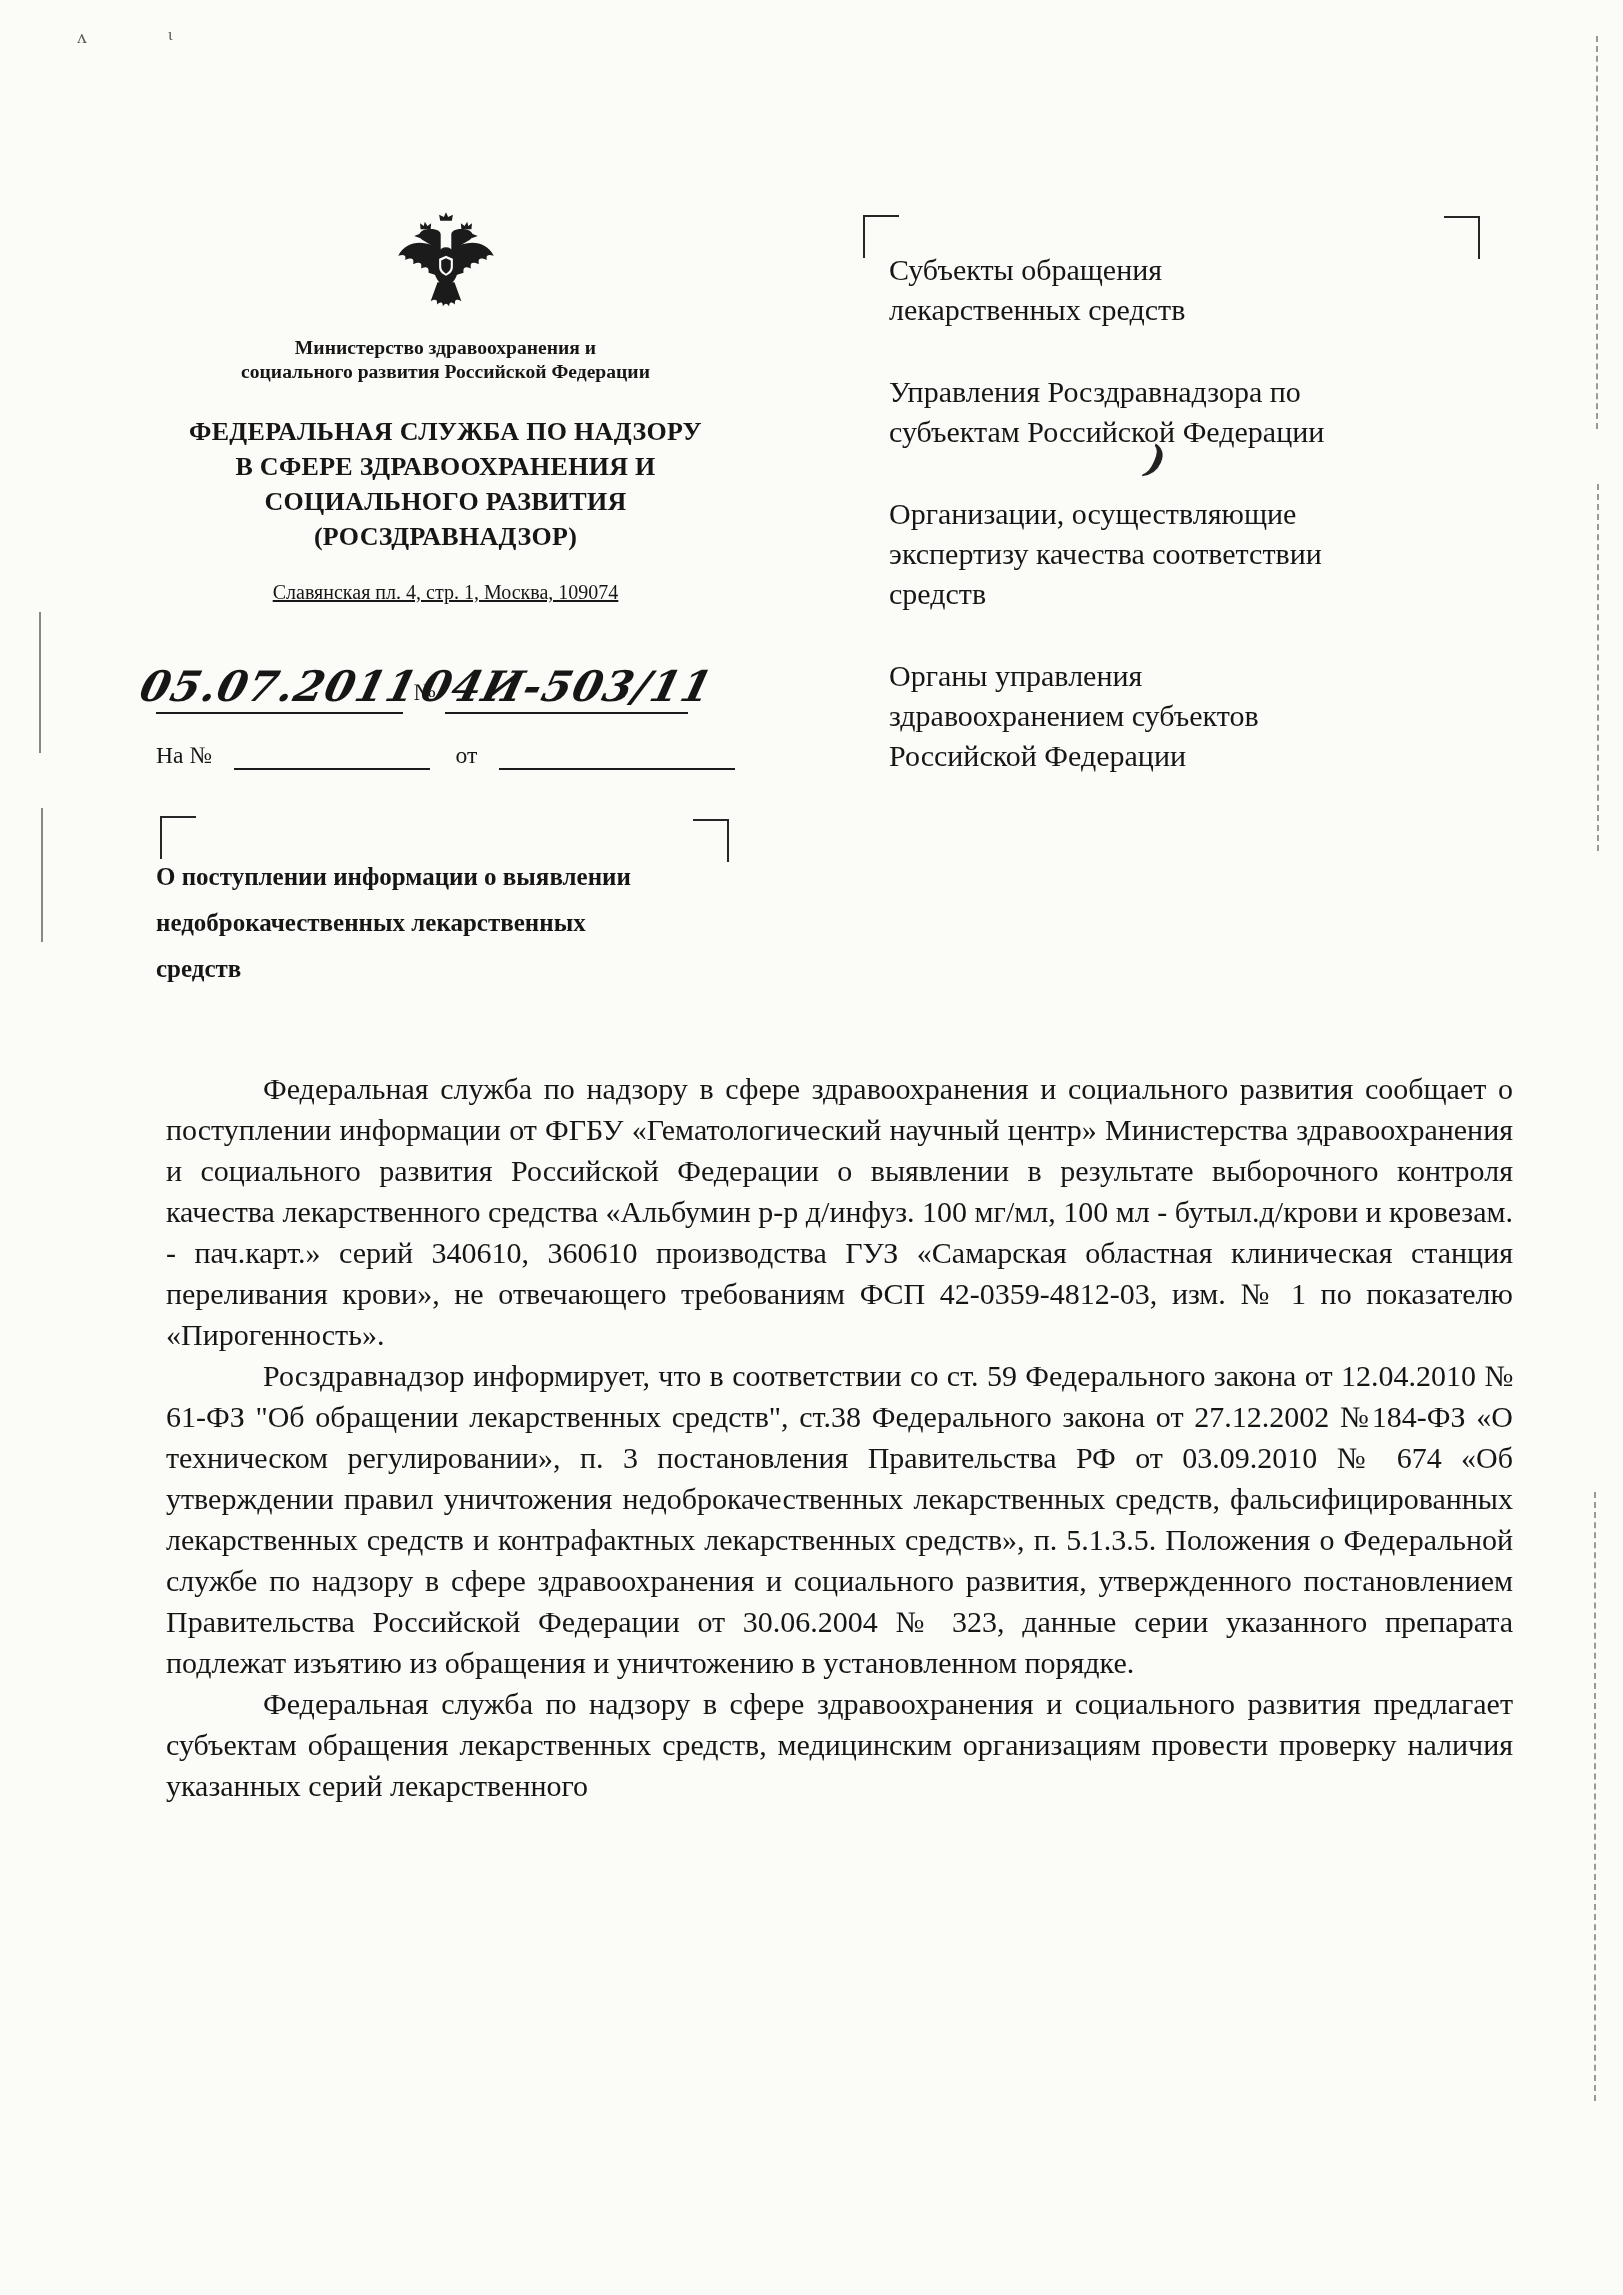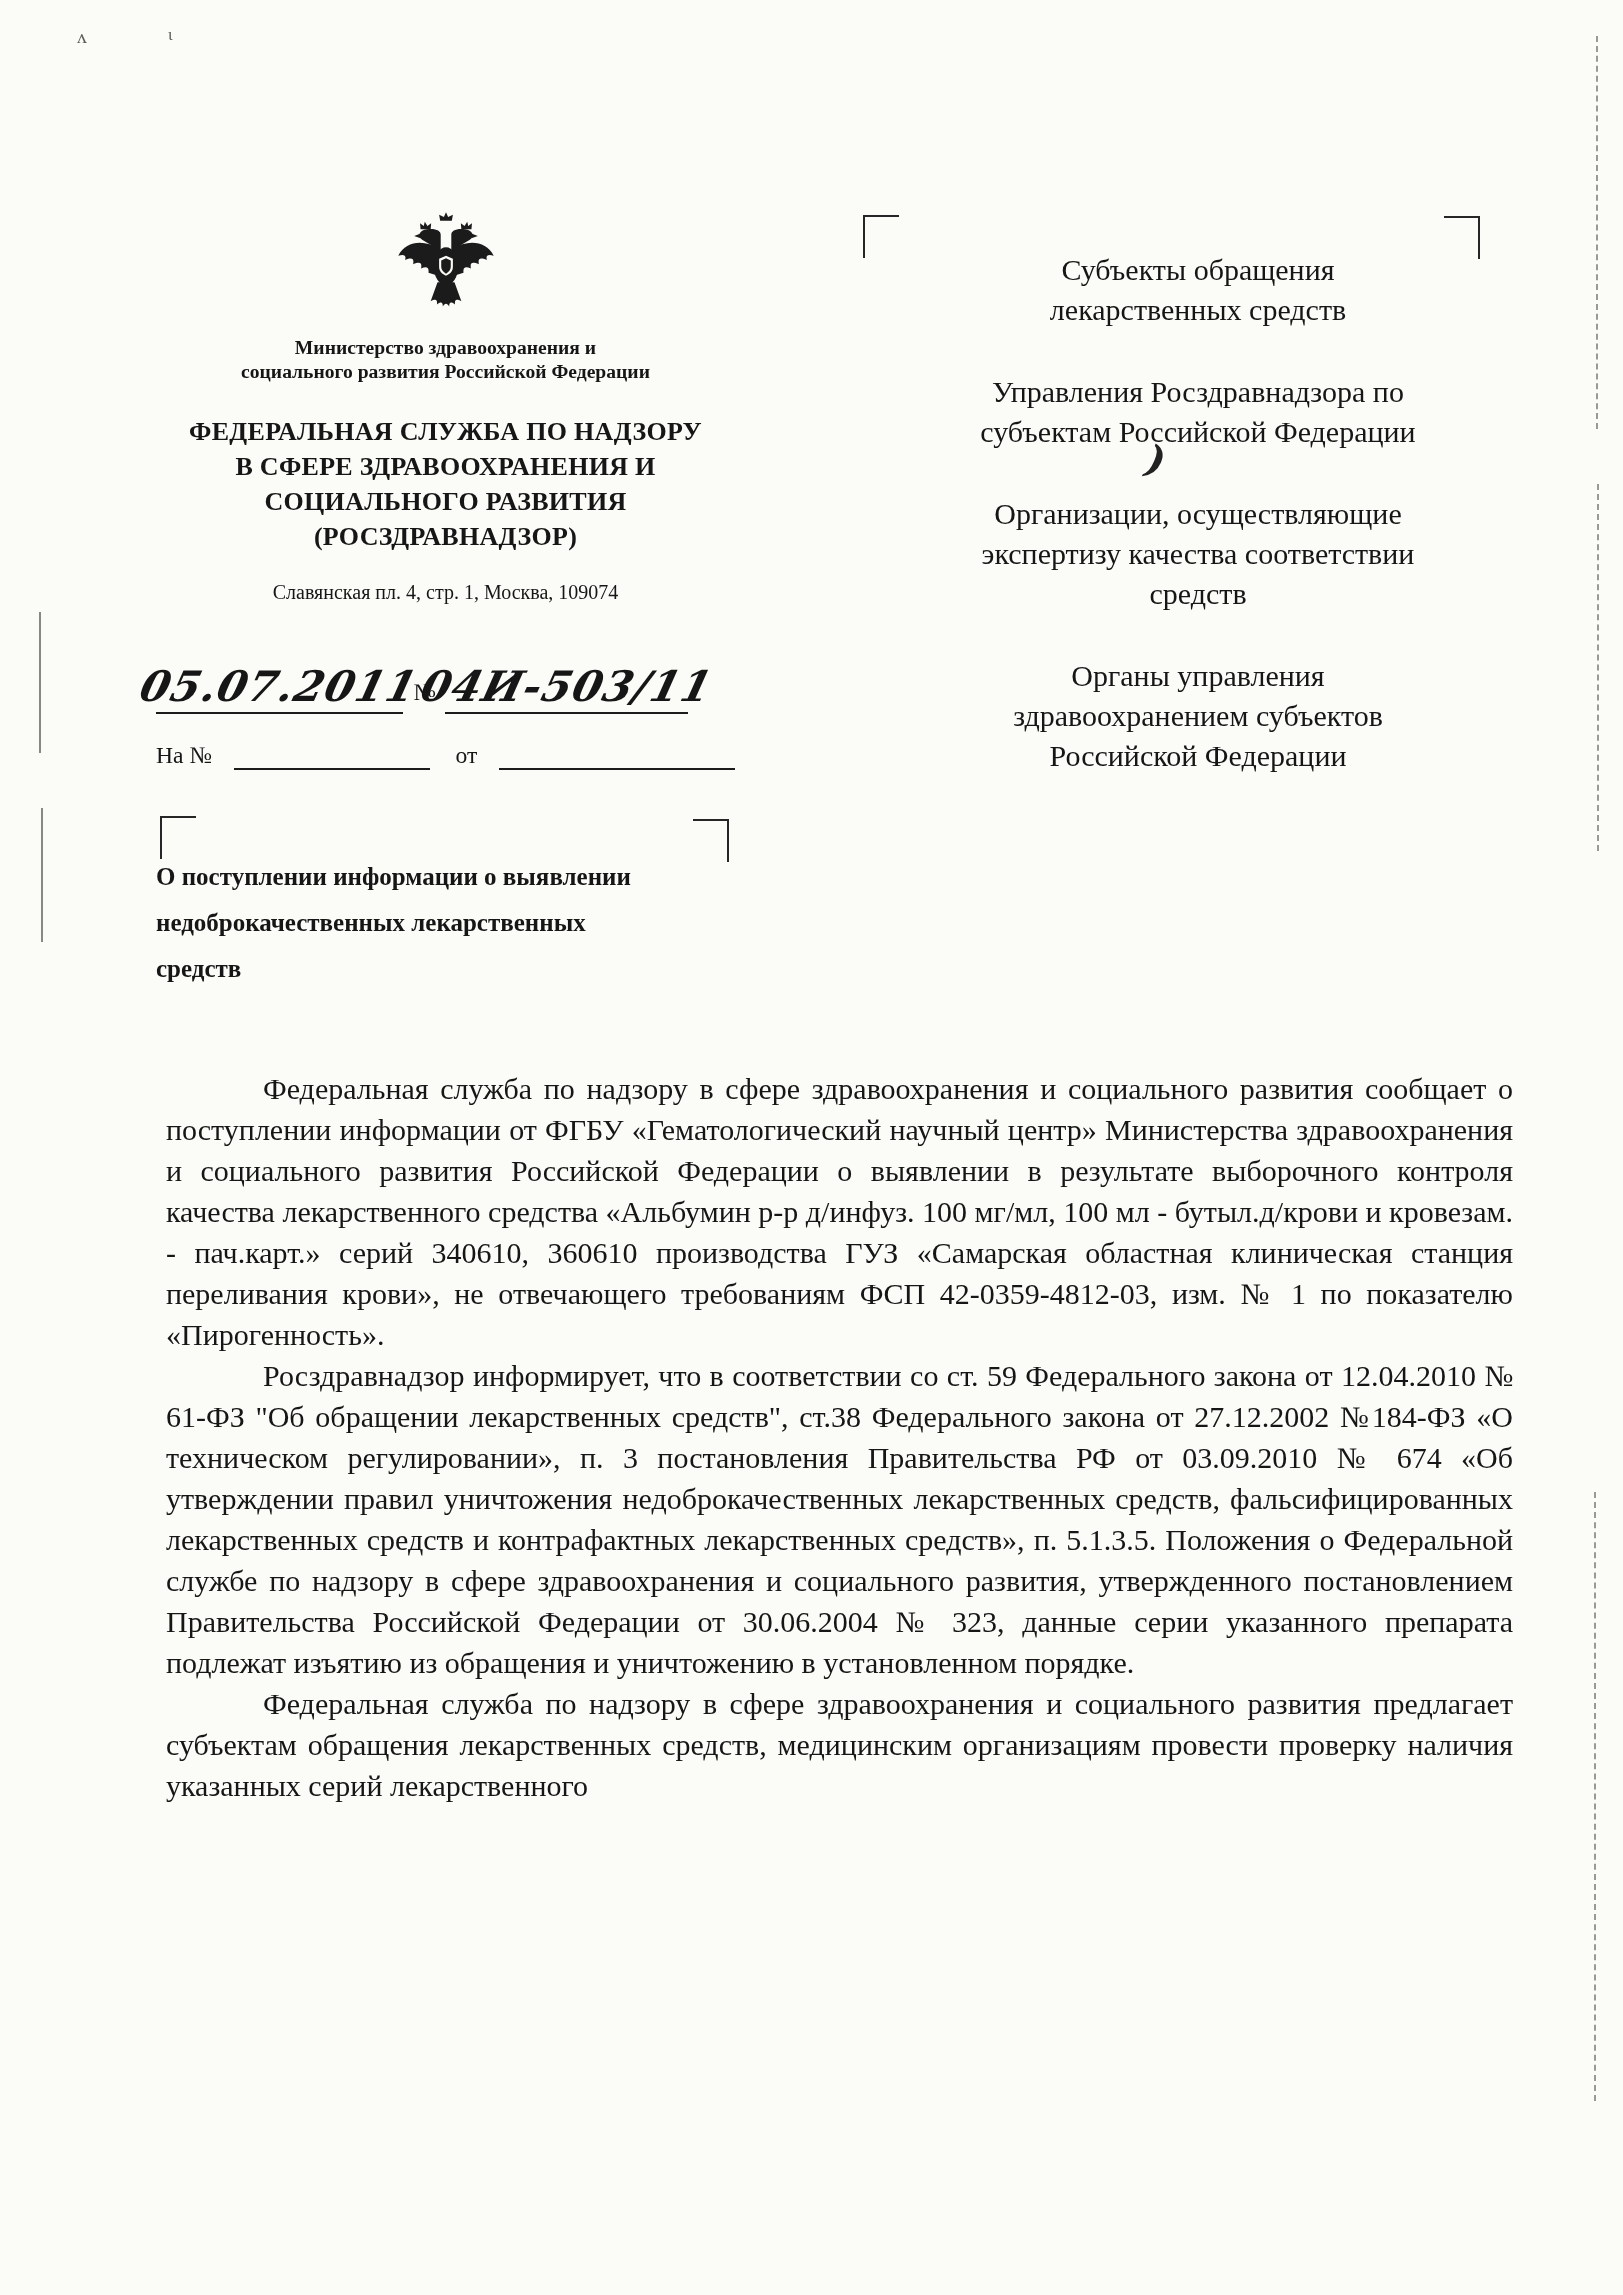--- a/index.html
+++ b/index.html
@@ -36,21 +36,21 @@
   .corner.tr{border-top:2.6px solid #262626;border-right:2.6px solid #262626;}
   .addr-tl{left:863px;top:215px;}
   .addr-tr{left:1444px;top:216px;}
 
   
   .header-left{position:absolute;left:156px;top:196px;width:579px;text-align:center;}
   .emblem{width:106px;height:131px;margin:0 auto 9.2px auto;}
   .emblem svg{width:100%;height:100%;}
   .ministry{font-weight:bold;font-size:19.6px;line-height:24px;}
   .service{font-weight:bold;font-size:26px;line-height:35px;margin-top:30px;letter-spacing:0.3px;}
-  .addr{font-size:20px;line-height:27px;margin-top:25px;}
+  .addr{font-size:20px;line-height:27px;margin-top:25px;text-decoration:underline;}
   .phone{font-size:20px;line-height:27px;}
 
   .ref-row{margin-top:31px;display:flex;align-items:flex-end;text-align:left;height:77px;}
   .hw-wrap{border-bottom:2px solid #1b1b1b;display:flex;align-items:flex-end;justify-content:center;}
   .date-wrap{width:247px;}
   .num-wrap{width:243px;}
   .hw{
     font-family:"DejaVu Serif",serif;font-style:italic;font-weight:bold;
     font-size:42px;line-height:50px;display:inline-block;
     transform:skewX(-14deg);letter-spacing:1.3px;white-space:nowrap;
@@ -61,21 +61,21 @@
   .blank{display:inline-block;border-bottom:2px solid #1b1b1b;height:26px;}
   .blank.b1{width:196px;margin:0 15.7px 0 11.8px;}
   .blank.b2{width:236px;margin-left:11.8px;}
 
   .subject-wrap{position:relative;margin-top:46px;padding-top:38px;text-align:left;}
   .subject-wrap .corner.tl{left:3.9px;top:0;}
   .subject-wrap .corner.tr{right:6.5px;top:2.6px;}
   .subject{font-size:25px;line-height:46px;font-weight:600;}
 
   
-  .recipients{position:absolute;left:889px;top:250px;width:618px;text-align:center;}
+  .recipients{position:absolute;left:889px;top:250px;width:618px;}
   .recipient{font-size:30px;line-height:40px;margin-bottom:42px;}
 
   
   .body-text{position:absolute;left:166px;top:1068px;width:1347px;}
   .body-text p{
     margin:0;font-size:30px;line-height:41px;
     text-align:justify;text-indent:97px;
   }
 </style>
 </head>

